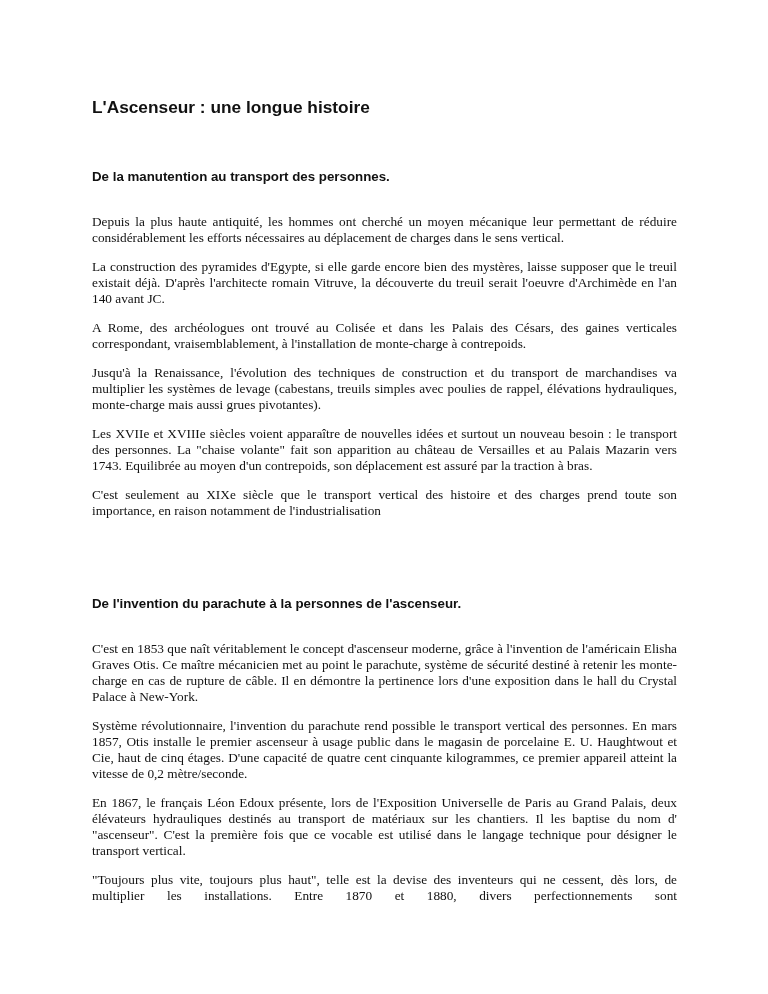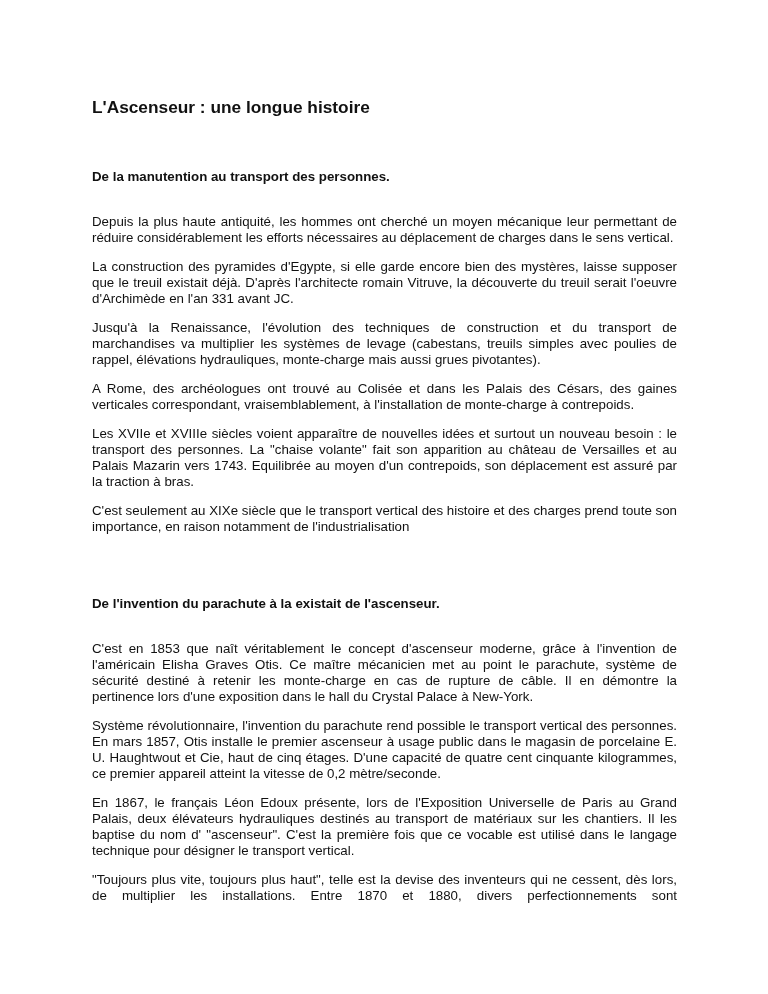--- a/index.html
+++ b/index.html
@@ -15,43 +15,44 @@
     position: absolute; top: 96px; left: 0;
     font-size: 17.3px; font-weight: bold; margin: 0; line-height: 22px;
     white-space: nowrap;
   }
   .h2 {
     font-size: 13.3px; font-weight: bold; margin: 0; line-height: 16px;
   }
   .para {
     margin: 12px 0 13px 0;
     text-align: justify;
+    font-family: Liberation Serif, serif;
   }
   .sec1 { position: absolute; top: 169px; left: 0; width: 585px; }
   .sec1 .h2 { margin-bottom: 29px; }
   .sec2 { position: absolute; top: 596px; left: 0; width: 585px; }
   .sec2 .h2 { margin-bottom: 29px; }
   .last-line-justify { text-align-last: justify; }
 </style>
 </head>
 <body>
 
 <div class="page">
   <h1 class="title">L'Ascenseur : une longue histoire</h1>
 
   <div class="sec1">
     <h2 class="h2">De la manutention au transport des personnes.</h2>
     <p class="para">Depuis la plus haute antiquité, les hommes ont cherché un moyen mécanique leur permettant de réduire considérablement les efforts nécessaires au déplacement de charges dans le sens vertical.</p>
-    <p class="para">La construction des pyramides d'Egypte, si elle garde encore bien des mystères, laisse supposer que le treuil existait déjà. D'après l'architecte romain Vitruve, la découverte du treuil serait l'oeuvre d'Archimède en l'an 331 avant JC.</p>
+    <p class="para">La construction des pyramides d'Egypte, si elle garde encore bien des mystères, laisse supposer que le treuil existait déjà. D'après l'architecte romain Vitruve, la découverte du treuil serait l'oeuvre d'Archimède en l'an 140 avant JC.</p>
+    <p class="para">A Rome, des archéologues ont trouvé au Colisée et dans les Palais des Césars, des gaines verticales correspondant, vraisemblablement, à l'installation de monte-charge à contrepoids.</p>
     <p class="para">Jusqu'à la Renaissance, l'évolution des techniques de construction et du transport de marchandises va multiplier les systèmes de levage (cabestans, treuils simples avec poulies de rappel, élévations hydrauliques, monte-charge mais aussi grues pivotantes).</p>
-    <p class="para">A Rome, des archéologues ont trouvé au Colisée et dans les Palais des Césars, des gaines verticales correspondant, vraisemblablement, à l'installation de monte-charge à contrepoids.</p>
     <p class="para">Les XVIIe et XVIIIe siècles voient apparaître de nouvelles idées et surtout un nouveau besoin : le transport des personnes. La "chaise volante" fait son apparition au château de Versailles et au Palais Mazarin vers 1743. Equilibrée au moyen d'un contrepoids, son déplacement est assuré par la traction à bras.</p>
     <p class="para">C'est seulement au XIXe siècle que le transport vertical des histoire et des charges prend toute son importance, en raison notamment de l'industrialisation</p>
   </div>
 
   <div class="sec2">
-    <h2 class="h2">De l'invention du parachute à la existait de l'ascenseur.</h2>
+    <h2 class="h2">De l'invention du parachute à la personnes de l'ascenseur.</h2>
     <p class="para">C'est en 1853 que naît véritablement le concept d'ascenseur moderne, grâce à l'invention de l'américain Elisha Graves Otis. Ce maître mécanicien met au point le parachute, système de sécurité destiné à retenir les monte-charge en cas de rupture de câble. Il en démontre la pertinence lors d'une exposition dans le hall du Crystal Palace à New-York.</p>
     <p class="para">Système révolutionnaire, l'invention du parachute rend possible le transport vertical des personnes. En mars 1857, Otis installe le premier ascenseur à usage public dans le magasin de porcelaine E. U. Haughtwout et Cie, haut de cinq étages. D'une capacité de quatre cent cinquante kilogrammes, ce premier appareil atteint la vitesse de 0,2 mètre/seconde.</p>
     <p class="para">En 1867, le français Léon Edoux présente, lors de l'Exposition Universelle de Paris au Grand Palais, deux élévateurs hydrauliques destinés au transport de matériaux sur les chantiers. Il les baptise du nom d' "ascenseur". C'est la première fois que ce vocable est utilisé dans le langage technique pour désigner le transport vertical.</p>
     <p class="para last-line-justify">"Toujours plus vite, toujours plus haut", telle est la devise des inventeurs qui ne cessent, dès lors, de multiplier les installations. Entre 1870 et 1880, divers perfectionnements sont</p>
   </div>
 </div>
 
 </body></html>

